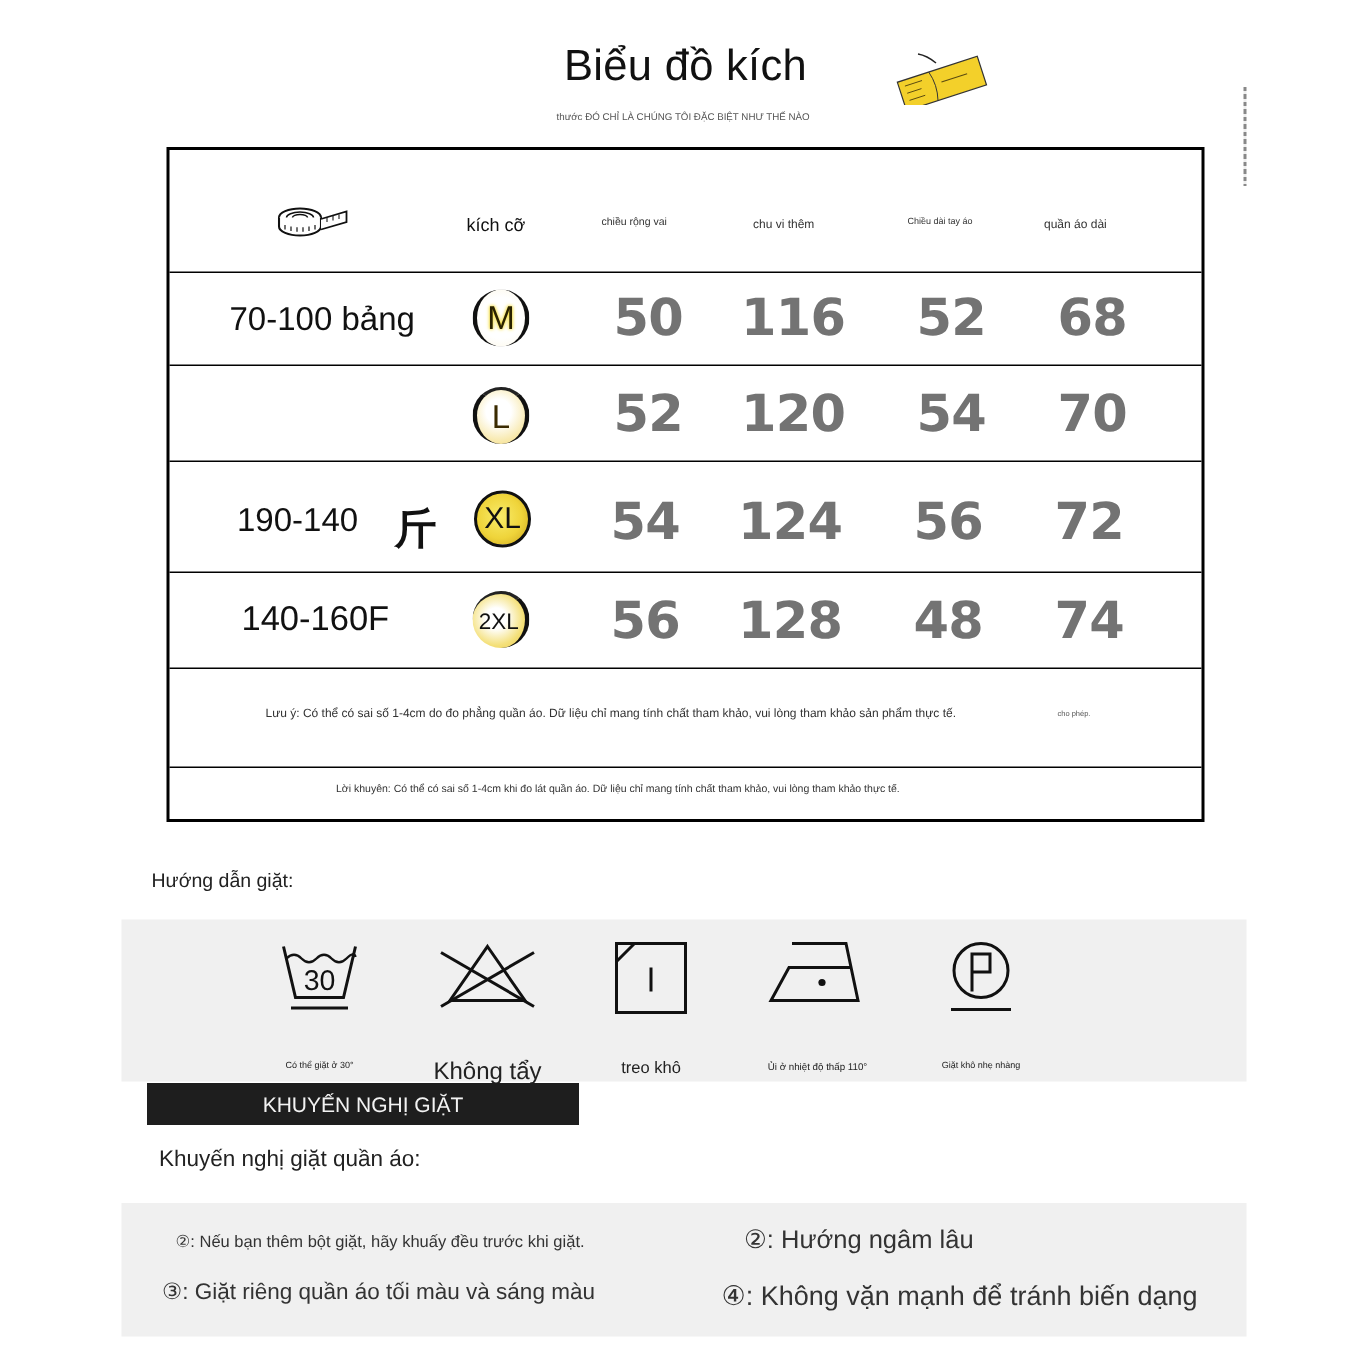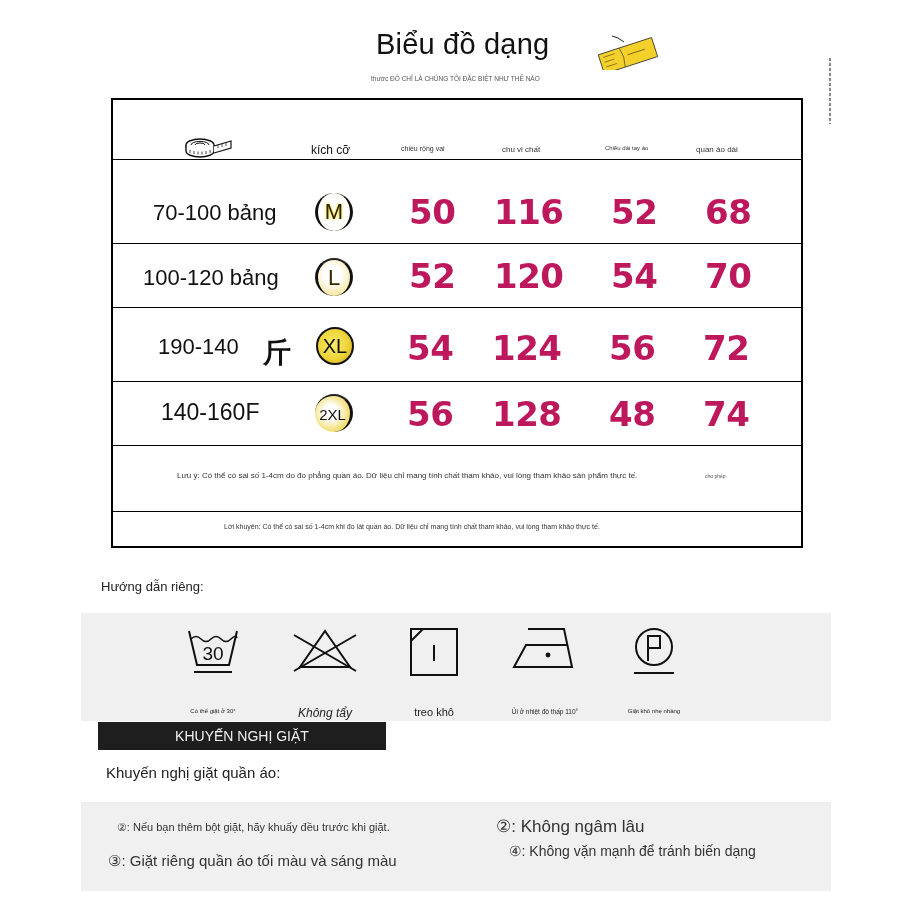--- a/index.html
+++ b/index.html
@@ -16,21 +16,21 @@
     .size-table { position: absolute; left: 111px; top: 98px; width: 692px; height: 450px;
       border: 2px solid #000; }
     .row { position: absolute; left: 0; right: 0; border-bottom: 1.5px solid #000; }
     .row:last-child { border-bottom: none; }
     .cell { position: absolute; white-space: nowrap; }
 
     .hdr-text { font-size: 7px; color: #333; top: 45px; }
     .hdr-size { font-size: 12px; color: #111; top: 43px; }
 
     .weight { font-size: 22px; color: #111; }
-    .num { font-size: 34px; font-weight: bold; color: #be185d; font-family: "DejaVu Sans", sans-serif; letter-spacing: -0.5px; }
+    .num { font-size: 34px; font-weight: bold; color: #737373; font-family: "DejaVu Sans", sans-serif; letter-spacing: -0.5px; }
 
     .badge { position: absolute; width: 38px; height: 38px; border-radius: 50%;
       display: flex; align-items: center; justify-content: center; font-size: 20px; color: #111; }
     .badge.b-m { background: radial-gradient(circle, #fff 55%, #fdf8e6 100%); border-left: 3px solid #111; border-right: 3px solid #111; border-top: 0; border-bottom: 0; }
     .badge.b-m span { color: #2a2200; text-shadow: 0 0 3px #f6df3a, 0 0 2px #f6df3a; font-size: 22px; }
     .badge.b-l { background: radial-gradient(circle at 45% 40%, #fff 30%, #f7e6a3 75%, #f0d46a 100%); border-left: 3px solid #111; border-right: 3px solid #111; border-top: 2px solid #222; }
     .badge.b-l span { color: #3a2a00; font-size: 22px; }
     .badge.b-xl { background: radial-gradient(circle at 45% 45%, #f8ec6a 0%, #efd43a 55%, #c9a21c 100%); border: 2px solid #111; }
     .badge.b-xl span { font-size: 20px; color: #111; }
     .badge.b-2xl { background: radial-gradient(circle at 45% 45%, #fff 25%, #f4e07a 65%, #e8c844 100%); border-right: 3px solid #111; border-top: 2px solid #222; }
@@ -49,66 +49,65 @@
 
     .rec-bar { position: absolute; left: 98px; top: 722px; width: 288px; height: 28px; background: #1e1e1e;
       color: #f2f2f2; font-size: 14px; display: flex; align-items: center; justify-content: center; }
     .rec-sub { position: absolute; left: 106px; top: 764px; font-size: 15px; color: #222; }
 
     .tip { position: absolute; white-space: nowrap; color: #333; }
   </style>
 </head>
 <body>
 
-<div class="title">Biểu đồ dạng</div>
+<div class="title">Biểu đồ kích</div>
 <div class="subtitle">thước ĐÓ CHỈ LÀ CHÚNG TÔI ĐẶC BIỆT NHƯ THẾ NÀO</div>
 
 <svg class="tag" viewBox="0 0 66 36">
   <path d="M18 2 Q24 3 30 8" stroke="#222" stroke-width="1" fill="none"></path>
   <g transform="rotate(-18 33 22)">
     <rect x="6" y="12" width="56" height="20" fill="#f3d02a" stroke="#333" stroke-width="0.8"></rect>
     <path d="M28 12 Q31 22 28 32" stroke="#333" stroke-width="0.6" fill="none"></path>
     <path d="M10 16 h12 M10 21 h10 M10 26 h11" stroke="#5a4a10" stroke-width="0.6"></path>
     <path d="M34 21 h18" stroke="#5a4a10" stroke-width="0.7"></path>
   </g>
 </svg>
 <div class="side-mark"></div>
 
 <div class="size-table">
 
-  <div class="row" style="top:0;height:60px;">
+  <div class="row" style="top:0;height:82px;">
     <svg class="cell" style="left:72px;top:37px;" width="48" height="22" viewBox="0 0 48 22">
       <ellipse cx="15" cy="8" rx="14" ry="6" fill="#fff" stroke="#111" stroke-width="1.4"></ellipse>
       <ellipse cx="15" cy="8" rx="9" ry="3.6" fill="none" stroke="#111" stroke-width="1"></ellipse>
       <ellipse cx="15" cy="8" rx="5" ry="2" fill="none" stroke="#111" stroke-width="1"></ellipse>
       <path d="M1 8 v6 a14 6 0 0 0 28 0 v-6" fill="#fff" stroke="#111" stroke-width="1.4"></path>
       <path d="M5 16 v-3 M9 17 v-3 M13 17.5 v-3 M17 17.5 v-3 M21 17 v-3 M25 16 v-3" stroke="#111" stroke-width="0.8"></path>
       <path d="M29 9 L46 4 L46 11 L29 16" fill="#fff" stroke="#111" stroke-width="1.2"></path>
       <path d="M33 8 v3 M37 7 v3 M41 6 v3" stroke="#111" stroke-width="0.7"></path>
     </svg>
     <div class="cell hdr-size" style="left:198px;">kích cỡ</div>
     <div class="cell hdr-text" style="left:288px;">chiều rộng vai</div>
-    <div class="cell hdr-text" style="left:389px;font-size:8px;">chu vi chất</div>
+    <div class="cell hdr-text" style="left:389px;font-size:8px;">chu vi thêm</div>
     <div class="cell hdr-text" style="left:492px;font-size:6px;">Chiều dài tay áo</div>
     <div class="cell hdr-text" style="left:583px;font-size:8px;">quần áo dài</div>
   </div>
 
   <div class="row" style="top:82px;height:62px;">
     <div class="cell weight" style="left:40px;top:18px;">70-100 bảng</div>
     <div class="badge b-m" style="left:202px;top:11px;">
         <span>M</span>
       </div>
     <div class="cell num" style="left:296px;top:10px;">50</div>
     <div class="cell num" style="left:381px;top:10px;">116</div>
     <div class="cell num" style="left:498px;top:10px;">52</div>
     <div class="cell num" style="left:592px;top:10px;">68</div>
   </div>
 
   <div class="row" style="top:144px;height:64px;">
-    <div class="cell weight" style="left:30px;top:21px;">100-120 bảng</div>
     <div class="badge b-l" style="left:202px;top:14px;">
         <span>L</span>
       </div>
     <div class="cell num" style="left:296px;top:12px;">52</div>
     <div class="cell num" style="left:381px;top:12px;">120</div>
     <div class="cell num" style="left:498px;top:12px;">54</div>
     <div class="cell num" style="left:592px;top:12px;">70</div>
   </div>
 
   <div class="row" style="top:208px;height:74px;">
@@ -137,40 +136,40 @@
   <div class="row" style="top:346px;height:66px;">
     <div class="cell note-text" style="left:64px;top:25px;">Lưu ý: Có thể có sai số 1-4cm do đo phẳng quần áo. Dữ liệu chỉ mang tính chất tham khảo, vui lòng tham khảo sản phẩm thực tế.</div>
     <div class="cell" style="left:592px;top:27px;font-size:5px;color:#555;">cho phép.</div>
   </div>
 
   <div class="row" style="top:412px;height:36px;">
     <div class="cell note-text" style="left:111px;top:11px;font-size:7px;">Lời khuyên: Có thể có sai số 1-4cm khi đo lát quần áo. Dữ liệu chỉ mang tính chất tham khảo, vui lòng tham khảo thực tế.</div>
   </div>
 </div>
 
-<div class="wash-heading">Hướng dẫn riêng:</div>
+<div class="wash-heading">Hướng dẫn giặt:</div>
 
 <div class="panel care">
   <div class="care-item" style="left:82px;">
     <svg width="60" height="52" viewBox="0 0 60 52">
       <path d="M6 4 L14 38 H46 L54 4" fill="none" stroke="#111" stroke-width="2"></path>
       <path d="M8 12 q5 -5 10 0 t10 0 t10 0 t10 0 t6 -1" fill="none" stroke="#111" stroke-width="1.6"></path>
       <text x="30" y="33" text-anchor="middle" font-size="19" font-family="Liberation Sans, sans-serif" fill="#111">30</text>
       <line x1="11" y1="45" x2="49" y2="45" stroke="#111" stroke-width="2"></line>
     </svg>
     <div class="care-label" style="font-size:6px;top:81px;">Có thể giặt ở 30°</div>
   </div>
 
   <div class="care-item" style="left:194px;">
     <svg width="66" height="52" viewBox="0 0 66 52">
       <path d="M33 4 L58 40 H8 Z" fill="none" stroke="#111" stroke-width="2"></path>
       <line x1="2" y1="8" x2="64" y2="44" stroke="#111" stroke-width="2"></line>
       <line x1="64" y1="8" x2="2" y2="44" stroke="#111" stroke-width="2"></line>
     </svg>
-    <div class="care-label" style="font-size:12px;top:79px;font-style:italic;">Không tẩy</div>
+    <div class="care-label" style="font-size:16px;top:79px;">Không tẩy</div>
   </div>
 
   <div class="care-item" style="left:303px;">
     <svg width="50" height="52" viewBox="0 0 50 52">
       <rect x="2" y="2" width="46" height="46" fill="none" stroke="#111" stroke-width="2"></rect>
       <line x1="2" y1="14" x2="14" y2="2" stroke="#111" stroke-width="2"></line>
       <line x1="25" y1="18" x2="25" y2="34" stroke="#111" stroke-width="2"></line>
     </svg>
     <div class="care-label" style="font-size:11px;top:79px;">treo khô</div>
   </div>
@@ -191,16 +190,16 @@
     </svg>
     <div class="care-label" style="font-size:6px;top:81px;">Giặt khô nhẹ nhàng</div>
   </div>
 </div>
 
 <div class="rec-bar">KHUYẾN NGHỊ GIẶT</div>
 <div class="rec-sub">Khuyến nghị giặt quần áo:</div>
 
 <div class="panel tips">
   <div class="tip" style="left:36px;top:19px;font-size:11px;">②: Nếu bạn thêm bột giặt, hãy khuấy đều trước khi giặt.</div>
-  <div class="tip" style="left:415px;top:14px;font-size:17px;">②: Không ngâm lâu</div>
+  <div class="tip" style="left:415px;top:14px;font-size:17px;">②: Hướng ngâm lâu</div>
   <div class="tip" style="left:27px;top:50px;font-size:15px;">③: Giặt riêng quần áo tối màu và sáng màu</div>
-  <div class="tip" style="left:400px;top:41px;font-size:14px;margin-left:28px;">④: Không vặn mạnh để tránh biến dạng</div>
+  <div class="tip" style="left:400px;top:51px;font-size:18px;">④: Không vặn mạnh để tránh biến dạng</div>
 </div>
 
 </body></html>

